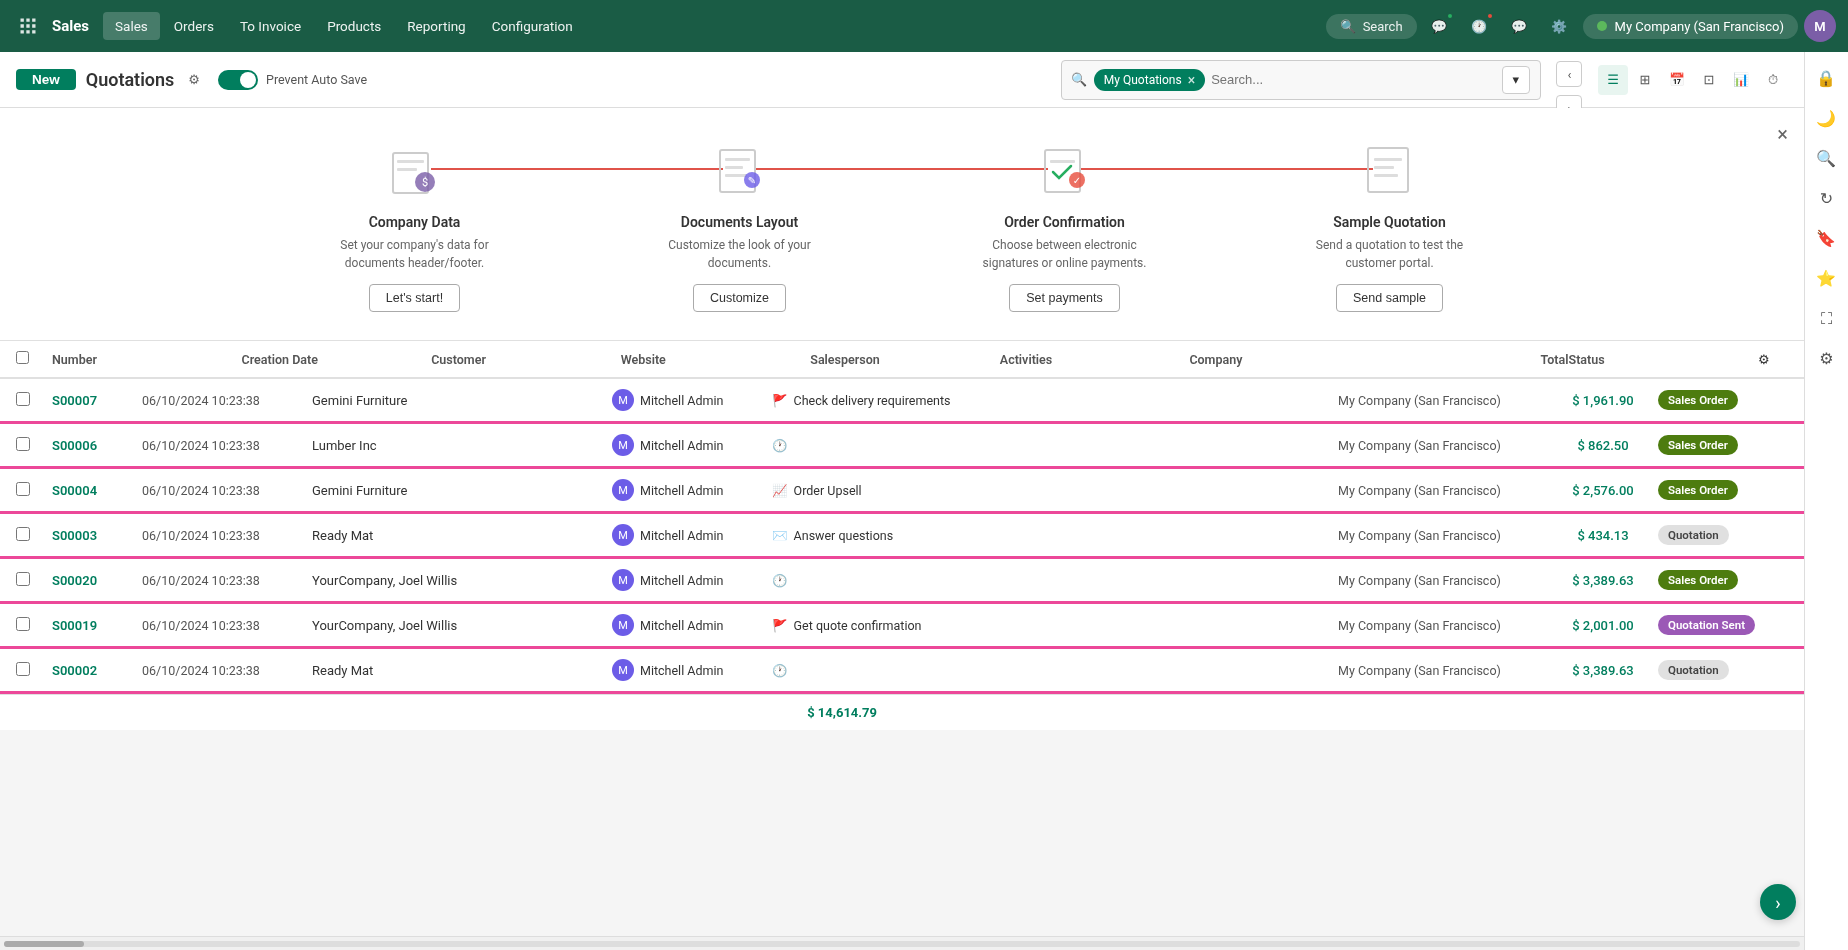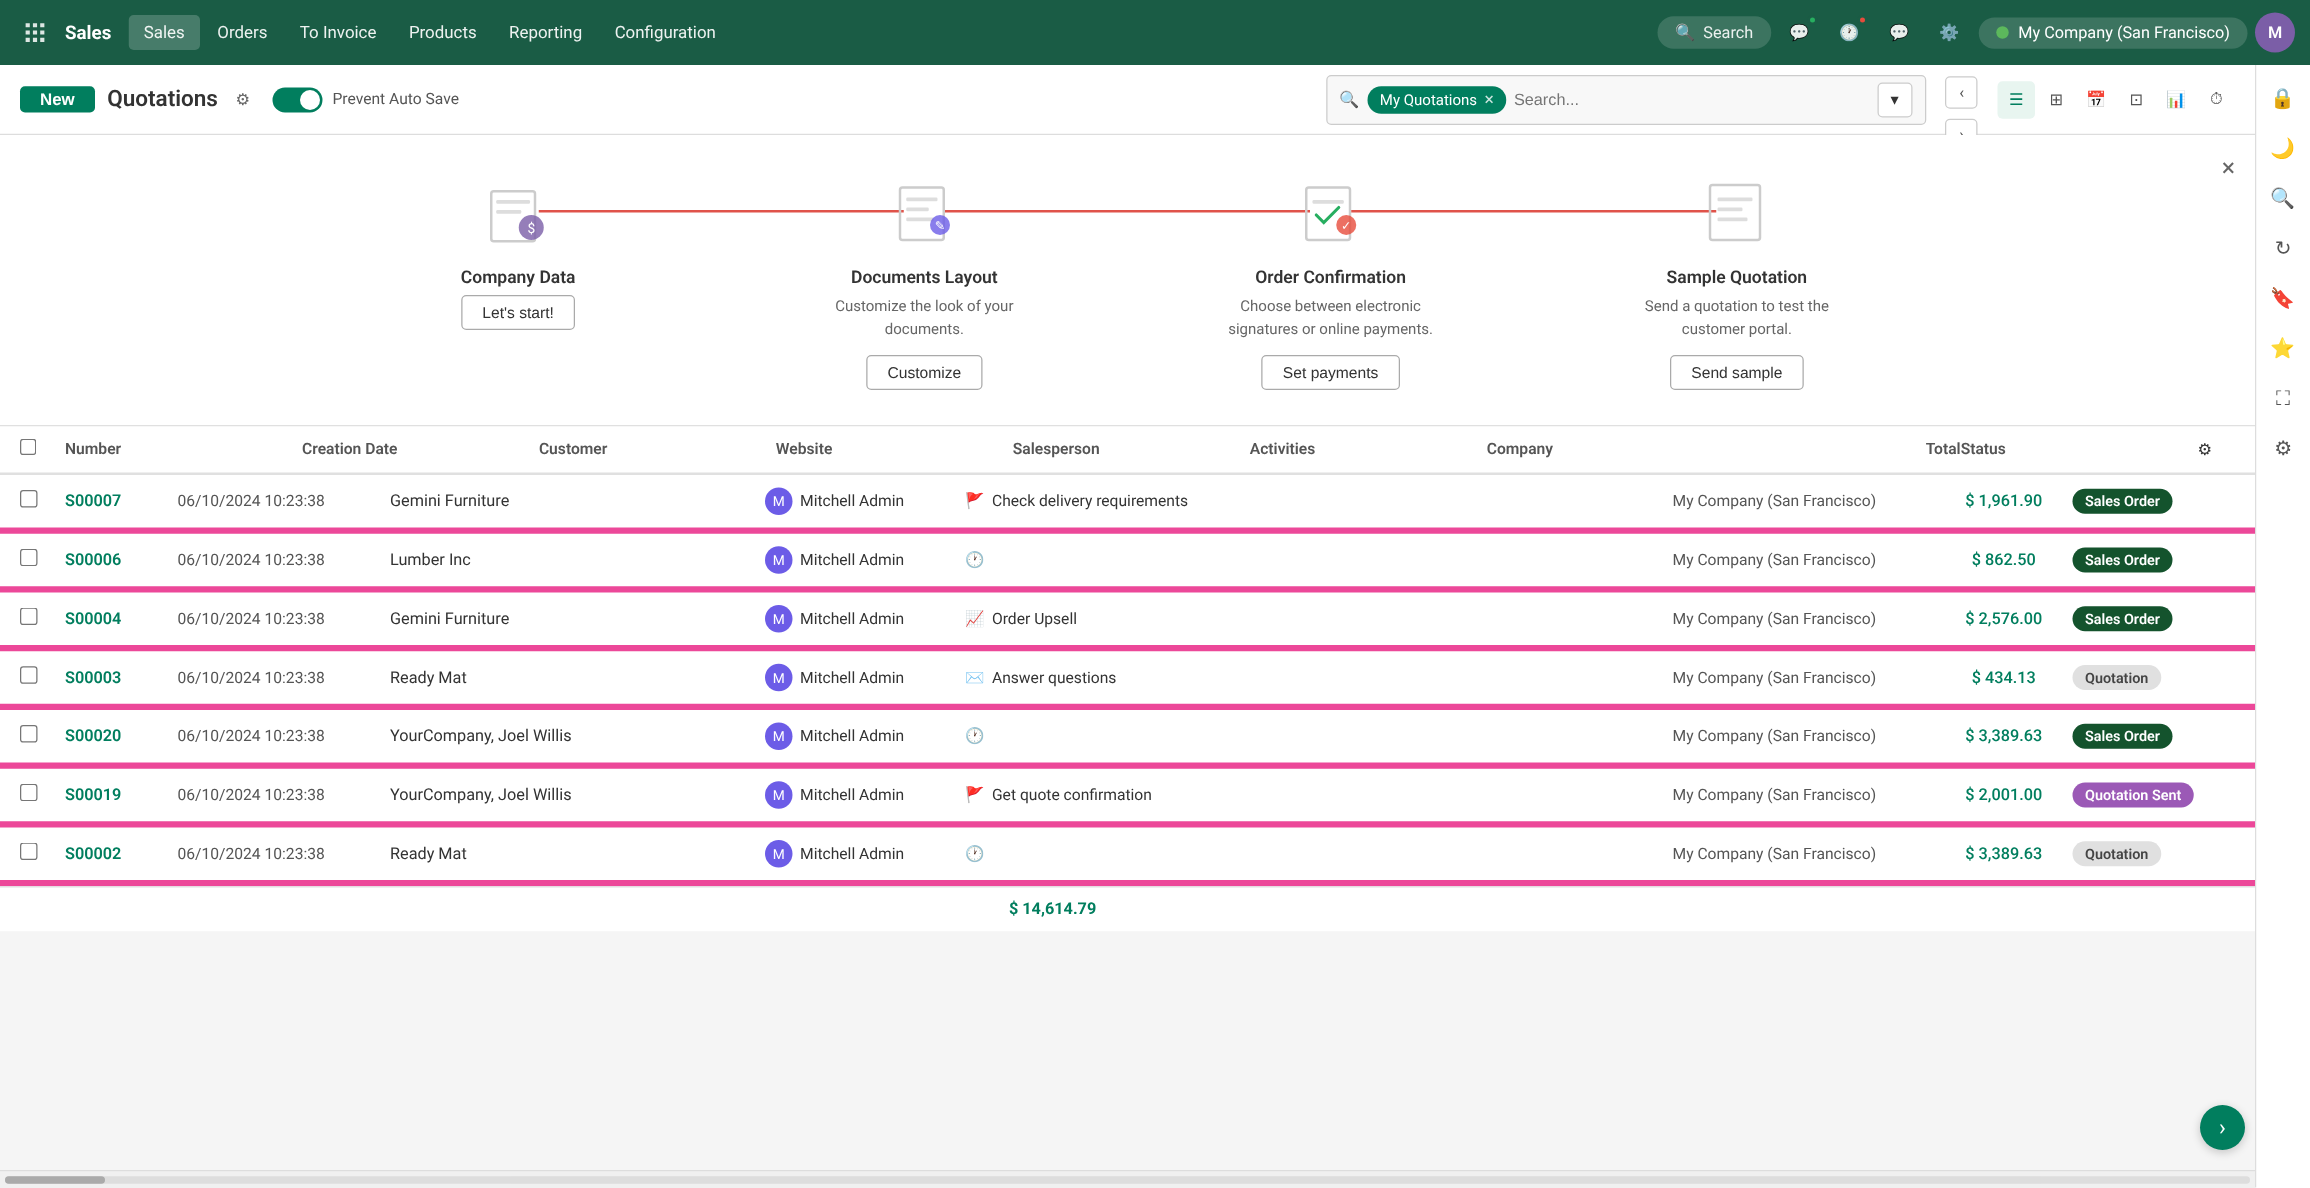--- a/index.html
+++ b/index.html
@@ -93,36 +93,36 @@
     .th-date { width: 170px; font-weight: 600; font-size: 12.5px; color: #555; }
     .th-customer { width: 200px; font-weight: 600; font-size: 12.5px; color: #555; }
     .th-website { width: 100px; font-weight: 600; font-size: 12.5px; color: #555; }
     .th-salesperson { width: 160px; font-weight: 600; font-size: 12.5px; color: #555; }
     .th-activities { flex: 1; font-weight: 600; font-size: 12.5px; color: #555; }
     .th-company { width: 210px; font-weight: 600; font-size: 12.5px; color: #555; }
     .th-total { width: 110px; font-weight: 600; font-size: 12.5px; color: #555; text-align: right; }
     .th-status { width: 130px; font-weight: 600; font-size: 12.5px; color: #555; }
     .th-settings { width: 30px; }
 
-    .table-row { display: flex; align-items: center; padding: 10px 16px; border-bottom: 5px solid #ec4899; cursor: pointer; }
+    .table-row { display: flex; align-items: center; padding: 10px 16px; border-bottom: 3px solid #ec4899; cursor: pointer; }
     .td-checkbox { width: 36px; }
     .td-checkbox input[type=checkbox] { width: 14px; height: 14px; cursor: pointer; }
     .td-number { width: 90px; color: #017e5e; font-weight: 600; font-size: 13px; }
     .td-date { width: 170px; font-size: 12.5px; color: #555; }
     .td-customer { width: 200px; font-size: 13px; }
     .td-website { width: 100px; }
     .td-salesperson { width: 160px; display: flex; align-items: center; gap: 6px; font-size: 12.5px; }
     .salesperson-avatar { width: 22px; height: 22px; border-radius: 50%; background: #6c5ce7; display: flex; align-items: center; justify-content: center; overflow: hidden; }
     .td-activities { flex: 1; display: flex; align-items: center; gap: 6px; font-size: 12.5px; }
     .td-company { width: 210px; font-size: 12.5px; color: #555; }
     .td-total { width: 110px; text-align: center; font-size: 13px; font-weight: 500; color: #017e5e; }
     .td-status { width: 130px; }
 
     .badge-status { display: inline-block; border-radius: 12px; padding: 3px 10px; font-size: 11.5px; font-weight: 600; white-space: nowrap; }
-    .badge-sales-order { background: #14532d; color: #fff; }
+    .badge-sales-order { background: #4d7c0f; color: #fff; }
     .badge-quotation { background: #e0e0e0; color: #444; }
     .badge-quotation-sent { background: #9b59b6; color: #fff; }
 
     .total-row { display: flex; justify-content: center; padding: 10px 16px 10px; border-top: 1px solid #e0e0e0; }
     .total-amount { width: 110px; text-align: right; font-size: 13px; font-weight: 700; color: #017e5e; margin-right: 160px; }
 
     
     .right-sidebar {
       position: fixed;
       right: 0;
@@ -238,20 +238,21 @@
         <div class="step-icon">
           <svg width="60" height="60" viewBox="0 0 60 60" fill="none">
             <rect x="8" y="15" width="35" height="40" rx="2" fill="none" stroke="#ccc" stroke-width="2"></rect>
             <rect x="12" y="22" width="27" height="3" rx="1" fill="#ddd"></rect>
             <rect x="12" y="30" width="20" height="3" rx="1" fill="#ddd"></rect>
             <circle cx="40" cy="44" r="10" fill="#7b5ea7" opacity="0.8"></circle>
             <text x="40" y="48" text-anchor="middle" fill="white" font-size="11">$</text>
           </svg>
         </div>
         <div class="step-title">Company Data</div>
+        <div class="step-desc">Set your company's data for documents header/footer.</div>
         <button class="step-btn">Let's start!</button>
       </div>
 
       <div class="onboarding-step">
         <div class="step-icon">
           <svg width="60" height="60" viewBox="0 0 60 60" fill="none">
             <rect x="10" y="12" width="35" height="42" rx="2" fill="none" stroke="#ccc" stroke-width="2"></rect>
             <rect x="15" y="20" width="25" height="3" rx="1" fill="#ddd"></rect>
             <rect x="15" y="28" width="18" height="3" rx="1" fill="#ddd"></rect>
             <rect x="15" y="36" width="22" height="3" rx="1" fill="#ddd"></rect>

